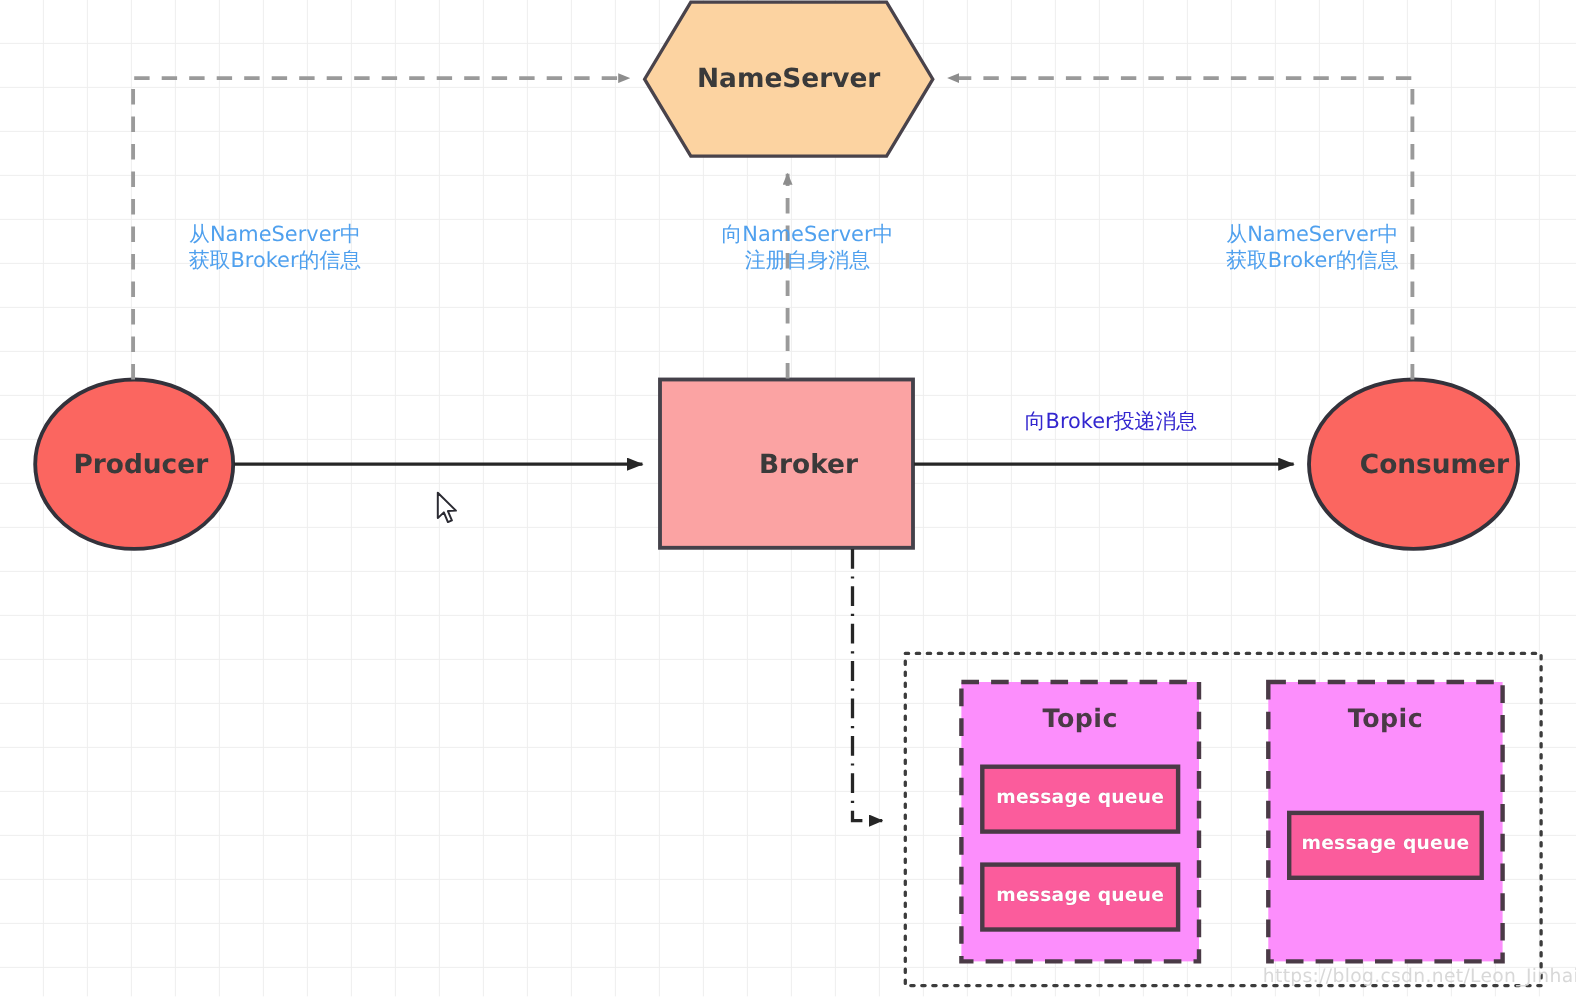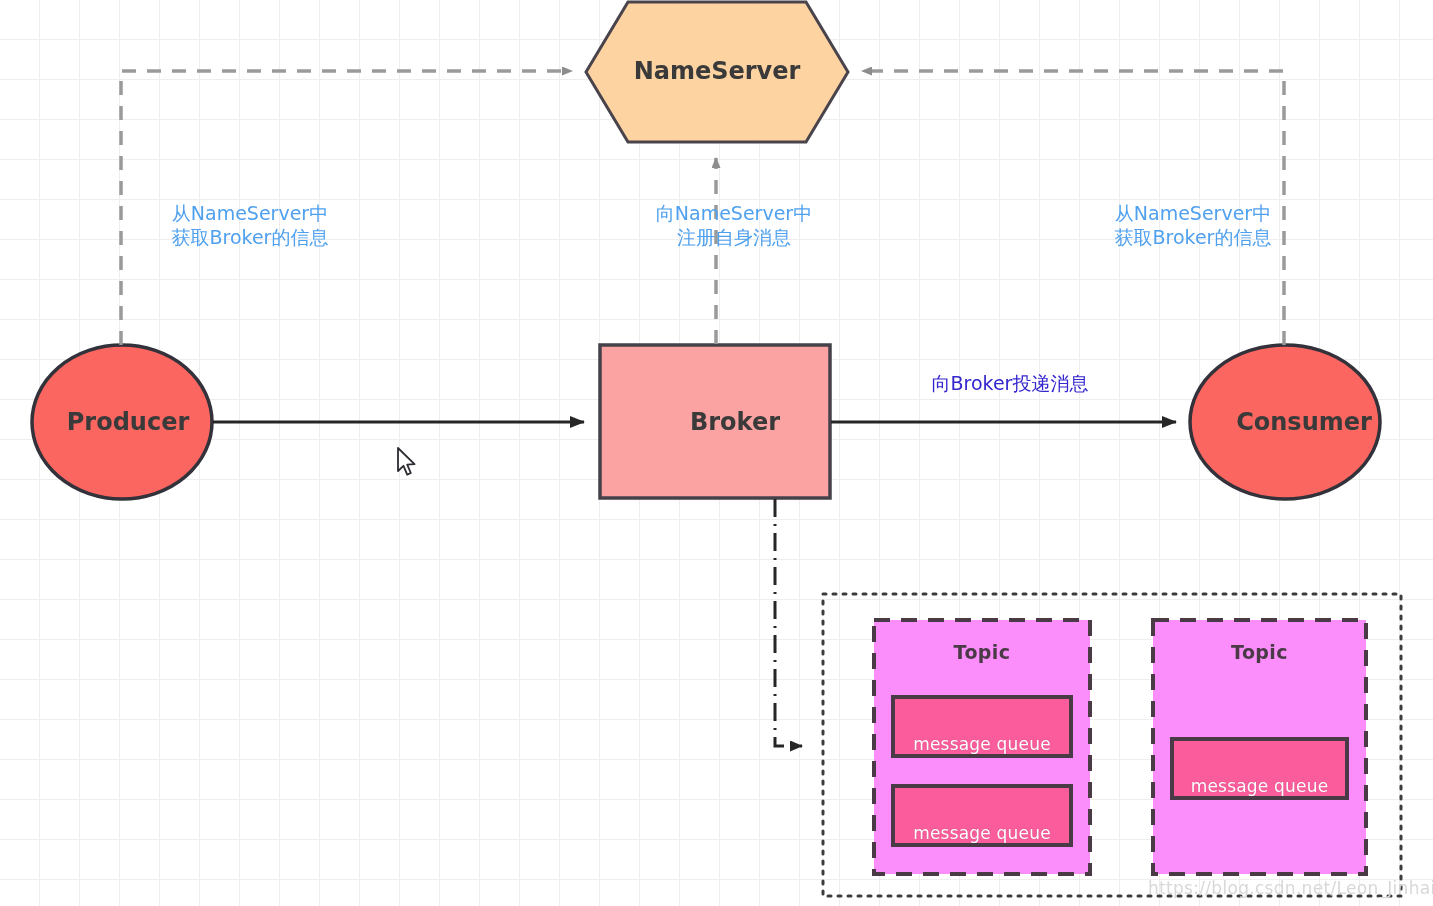--- a/index.html
+++ b/index.html
@@ -48,31 +48,30 @@
     font-size: 19px;
   }
   .edge-label.dark {
     color: #3326cf;
     font-size: 19px;
   }
   .ns-label { font-size: 24px; }
   .pc-label { font-size: 24px; }
   .broker-label { font-size: 24px; }
   .topic-label {
-    font-size: 19px;
+    font-size: 23px;
     color: #4a3a46;
     letter-spacing: 0.4px;
   }
   .mq-label {
     font-size: 17px;
     color: #ffffff;
-    font-weight: normal;
+    font-weight: bold;
     letter-spacing: 0.2px;
     text-shadow: 0 0 1px rgba(0,0,0,0.25);
-    margin-top: 19px;
   }
   .watermark {
     position: absolute;
     left: 1148px;
     top: 878px;
     font-size: 17px;
     color: #d8d8d8;
     white-space: nowrap;
     letter-spacing: 0.3px;
   }

